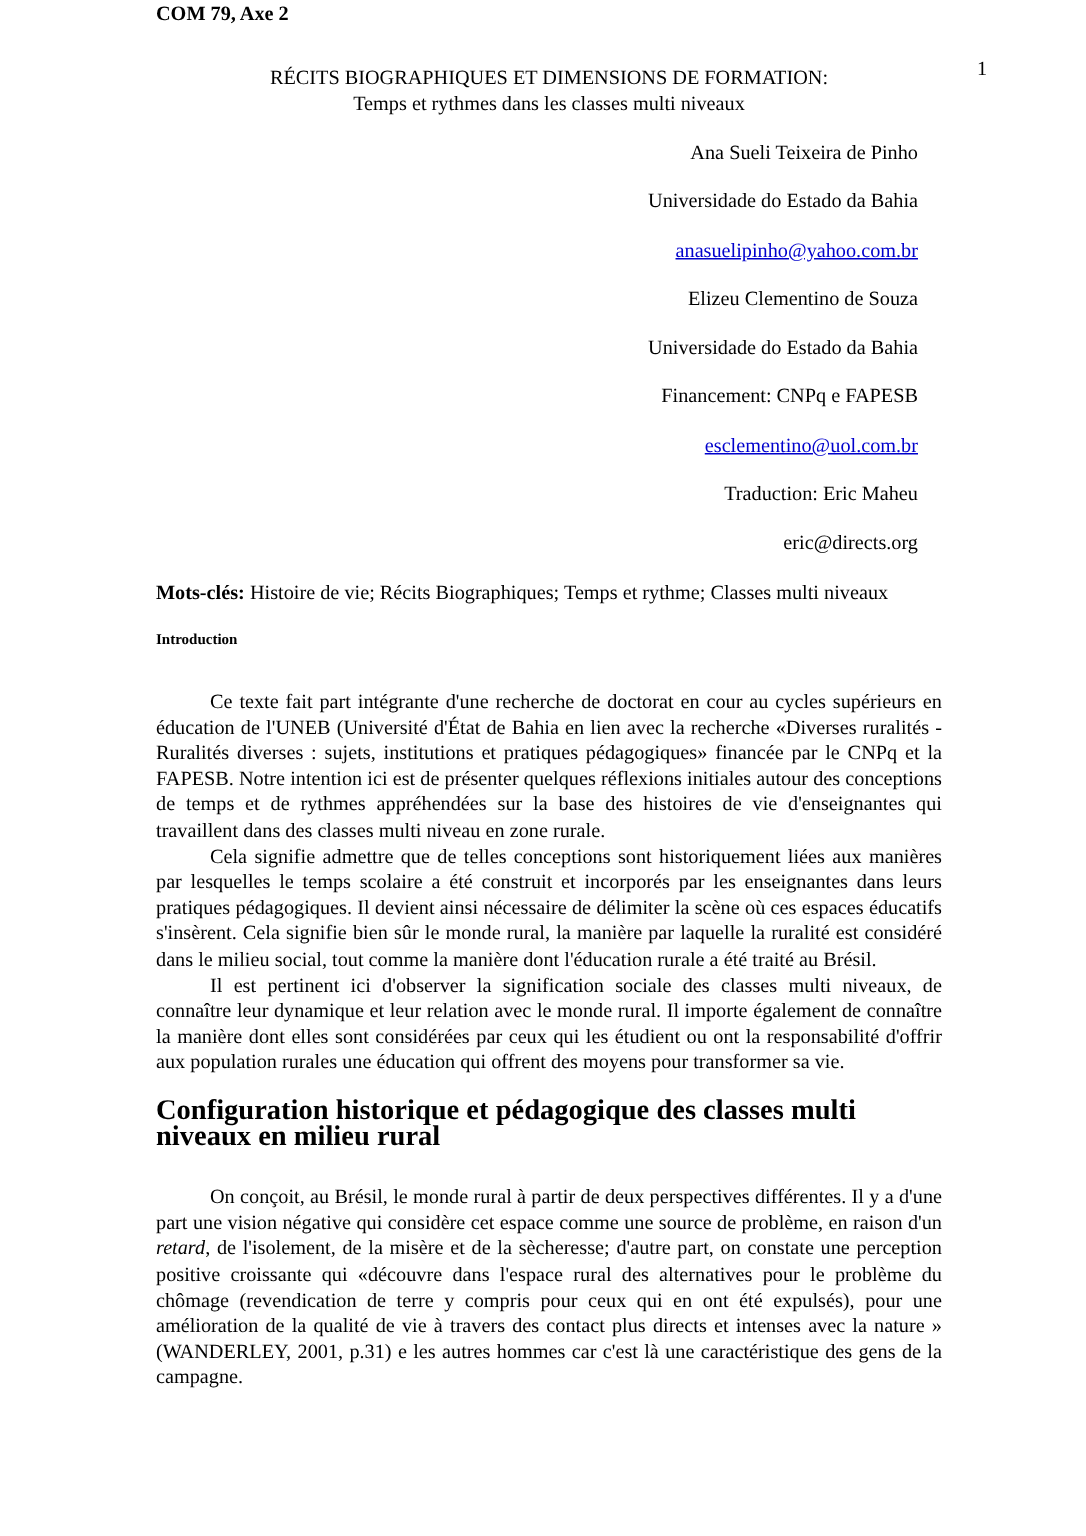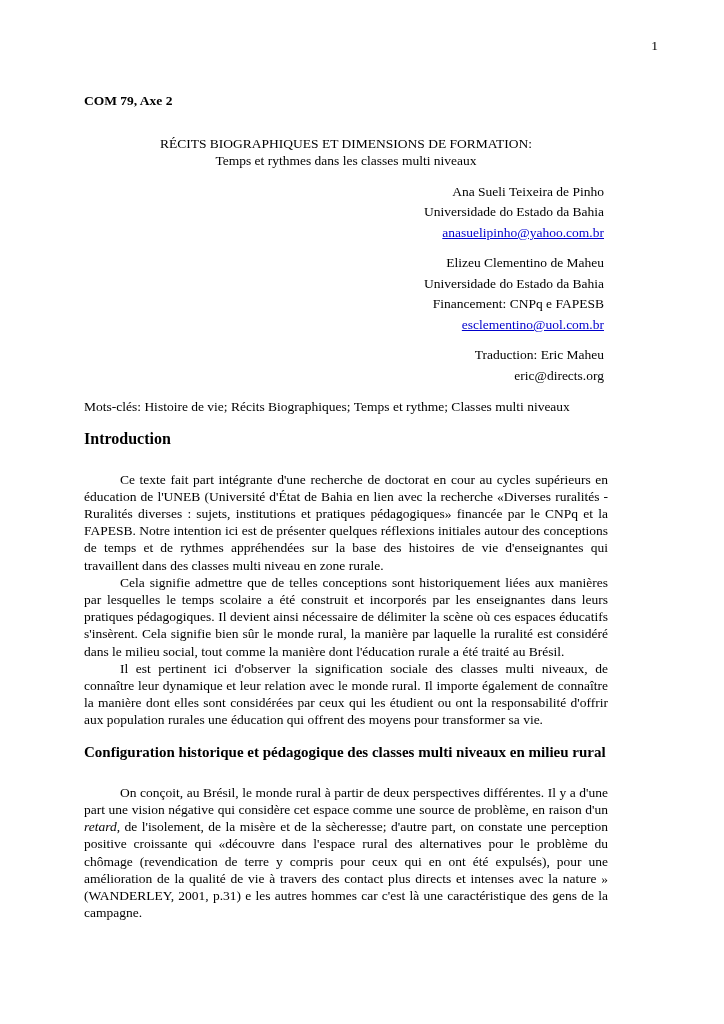--- a/index.html
+++ b/index.html
@@ -17,56 +17,55 @@
     overflow: hidden;
   }
   .page-number {
     position: absolute;
     top: 38px;
     right: 66px;
     font-size: 13.5px;
   }
   .content {
     position: absolute;
-    left: 84px;
+    left: 104px;
     top: 0;
     width: 524px;
-    padding-top: 92px;
     font-size: 13.5px;
     line-height: 17.2px;
   }
   .header-code {
     font-weight: bold;
     margin: 0;
   }
   .title-block {
     margin-top: 26px;
     text-align: center;
     font-weight: normal;
   }
   .title-line { margin: 0; }
   .author-block {
     margin-top: 14px;
     text-align: right;
     line-height: 16.5px;
   }
   .author-group { margin: 0 0 14px 0; }
   .author-group:last-child { margin-bottom: 0; }
-  .author-line { margin: 4px; }
+  .author-line { margin: 16px; }
   a.email-link {
     color: var(--link-color, #0000cc);
     text-decoration: underline;
     cursor: pointer;
     text-align: right;
   }
   .keywords {
     margin: 14px 0 0 0;
     text-align: justify;
   }
-  .keywords .kw-label { font-weight: normal; }
+  .keywords .kw-label { font-weight: bold; }
   .section-heading {
     font-weight: bold;
     margin: 15px 0 0 0;
   }
   .para {
     margin: 0;
     text-align: justify;
     text-indent: 36px;
   }
   .para.first-after-heading { margin-top: 23px; }
@@ -90,39 +89,39 @@
 
     <div class="author-block">
 
       <div class="author-group">
         <p class="author-line">Ana Sueli Teixeira de Pinho</p>
         <p class="author-line">Universidade do Estado da Bahia</p>
         <p class="author-line"><a class="email-link">anasuelipinho@yahoo.com.br</a></p>
       </div>
 
       <div class="author-group">
-        <p class="author-line">Elizeu Clementino de Maheu</p>
+        <p class="author-line">Elizeu Clementino de Souza</p>
         <p class="author-line">Universidade do Estado da Bahia</p>
         <p class="author-line">Financement: CNPq e FAPESB</p>
         <p class="author-line"><a class="email-link">esclementino@uol.com.br</a></p>
       </div>
 
       <div class="author-group">
         <p class="author-line">Traduction: Eric Maheu</p>
         <p class="author-line">eric@directs.org</p>
       </div>
 
     </div>
 
     <p class="keywords"><span class="kw-label">Mots-clés:</span><span> Histoire de vie; Récits Biographiques; Temps et rythme; Classes multi niveaux</span></p>
 
-    <h2 class="section-heading" style="font-size:16px;">Introduction</h2>
+    <h2 class="section-heading" style="font-size:10px;">Introduction</h2>
 
     <p class="para first-after-heading">Ce texte fait part intégrante d'une recherche de doctorat en cour au cycles supérieurs en éducation de l'UNEB (Université d'État de Bahia en lien avec la recherche «Diverses ruralités -Ruralités diverses : sujets, institutions et pratiques pédagogiques» financée par le CNPq et la FAPESB. Notre intention ici est de présenter quelques réflexions initiales autour des conceptions de temps et de rythmes appréhendées sur la base des histoires de vie d'enseignantes qui travaillent dans des classes multi niveau en zone rurale.</p>
     <p class="para">Cela signifie admettre que de telles conceptions sont historiquement liées aux manières par lesquelles le temps scolaire a été construit et incorporés par les enseignantes dans leurs pratiques pédagogiques. Il devient ainsi nécessaire de délimiter la scène où ces espaces éducatifs s'insèrent. Cela signifie bien sûr le monde rural, la manière par laquelle la ruralité est considéré dans le milieu social, tout comme la manière dont l'éducation rurale a été traité au Brésil.</p>
     <p class="para">Il est pertinent ici d'observer la signification sociale des classes multi niveaux, de connaître leur dynamique et leur relation avec le monde rural. Il importe également de connaître la manière dont elles sont considérées par ceux qui les étudient ou ont la responsabilité d'offrir aux population rurales une éducation qui offrent des moyens pour transformer sa vie.</p>
 
-    <h2 class="section-heading" style="font-size:15px;">Configuration historique et pédagogique des classes multi niveaux en milieu rural</h2>
+    <h2 class="section-heading" style="font-size:19px;">Configuration historique et pédagogique des classes multi niveaux en milieu rural</h2>
 
     <p class="para first-after-heading"><span>On conçoit, au Brésil, le monde rural à partir de deux perspectives différentes. Il y a d'une part une vision négative qui considère cet espace comme une source de problème, en raison d'un </span><span class="italic">retard</span><span>, de l'isolement, de la misère et de la sècheresse; d'autre part, on constate une perception positive croissante qui «découvre dans l'espace rural des alternatives pour le problème du chômage (revendication de terre y compris pour ceux qui en ont été expulsés), pour une amélioration de la qualité de vie à travers des contact plus directs et intenses avec la nature » (WANDERLEY, 2001, p.31)  e les autres hommes car c'est là une caractéristique des gens de la campagne.</span></p>
 
   </div>
 </div>
 
 </body></html>

